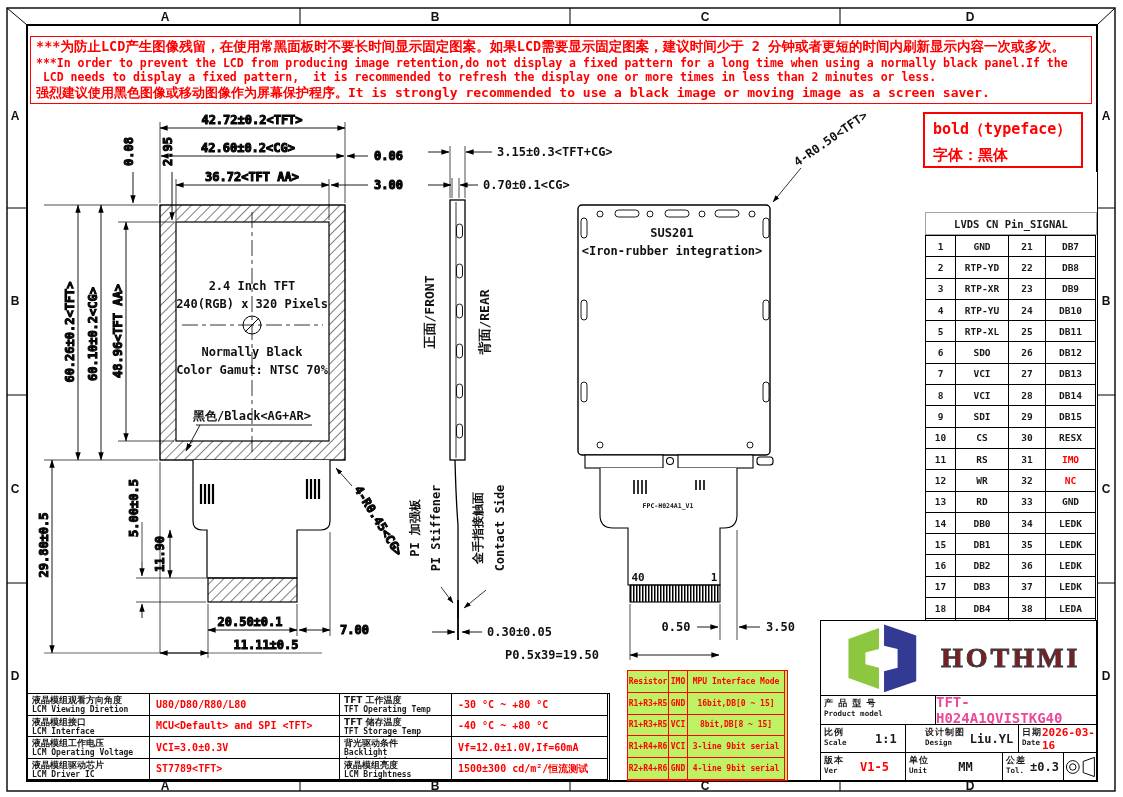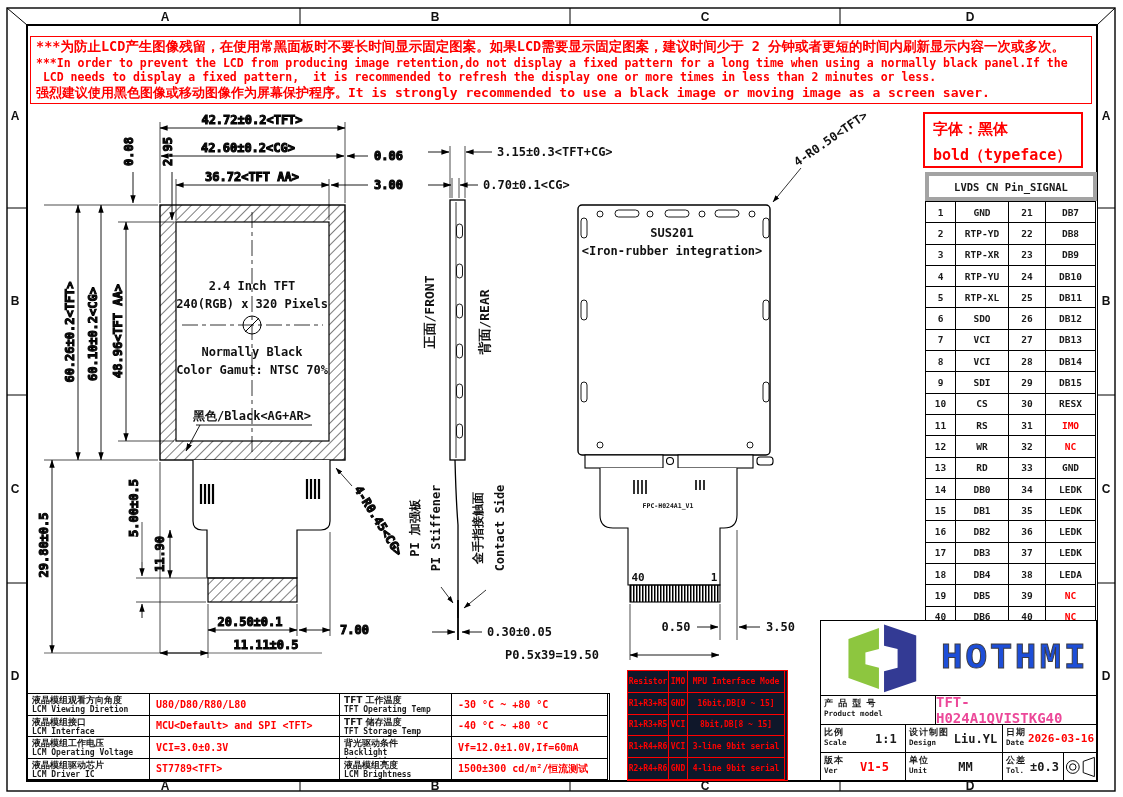--- a/index.html
+++ b/index.html
@@ -20,48 +20,48 @@
   .w-cn{font-size:13.5px;}
   .w-en{font-size:11.5px;}
   .w-mix{font-size:13px;}
 
   
   .typeface{position:absolute;left:923px;top:112px;width:160px;height:56px;border:2px solid #ff0000;
             color:#ff0000;font-weight:bold;font-size:15px;line-height:26px;padding:2px 8px;box-sizing:border-box;}
 
   
   .pin-table{position:absolute;left:925px;top:172px;width:172px;box-sizing:border-box;background:#fff;}
-  .pt-header{border:4px solid #a3a3a3;height:21px;display:flex;align-items:center;justify-content:center;
-             font-weight:bold;font-size:10.5px;}
+  .pt-header{border:1px solid #a3a3a3;height:21px;display:flex;align-items:center;justify-content:center;
+             font-weight:bold;font-size:10.5px;margin-top:40px;}
   .pt-grid{display:grid;grid-template-columns:30px 53px 37px 50px;grid-auto-rows:21.3px;
            border-left:1px solid #000;border-bottom:1px solid #000;}
   .ptc{border-right:1px solid #000;border-top:1px solid #000;display:flex;align-items:center;
        justify-content:center;font-size:9.5px;font-weight:bold;}
   .red{color:#ff0000;}
 
   
   .spec{position:absolute;left:27px;top:693px;width:583px;border:1.5px solid #000;box-sizing:border-box;}
   .spec-grid{display:grid;grid-template-columns:122px 190px 112px 156px;grid-auto-rows:21.5px;}
   .sc{border-right:1px solid #000;border-bottom:1px solid #000;overflow:hidden;box-sizing:border-box;}
   .lab{padding:1px 8px 0 4px;}
   .lab .cn{font-size:9px;font-weight:bold;line-height:10px;font-family:"DejaVu Sans",sans-serif;}
   .lab .en{font-size:8px;font-weight:bold;line-height:9px;}
   .val{color:#ff0000;font-size:10px;font-weight:bold;display:flex;align-items:center;padding-left:6px;}
 
   
-  .res{position:absolute;left:627px;top:670px;width:161px;border:1.5px solid #ff0000;box-sizing:border-box;background:#0f172a;}
+  .res{position:absolute;left:627px;top:670px;width:161px;border:1.5px solid #ff0000;box-sizing:border-box;background:#bef264;}
   .res-grid{display:grid;grid-template-columns:41px 19px 97px;grid-auto-rows:21.8px;}
   .rc{border-right:1px solid #ff0000;border-bottom:1px solid #ff0000;color:#ff0000;font-size:8px;
       font-weight:bold;display:flex;align-items:center;justify-content:center;overflow:hidden;white-space:nowrap;}
 
   
   .tb{position:absolute;left:820px;top:620px;width:277px;height:161px;border:1.5px solid #000;box-sizing:border-box;background:#fff;}
   .tb-logo{height:75px;border-bottom:1px solid #000;display:flex;align-items:center;box-sizing:border-box;}
-  .logo-word{font-family:Liberation Mono, monospace;font-weight:bold;font-size:36px;letter-spacing:3px;
-             color:#1d4ed8;-webkit-text-stroke:1px #3c3c44;}
+  .logo-word{font-family:Liberation Serif, serif;font-weight:bold;font-size:28px;letter-spacing:3px;
+             color:#7f1d1d;-webkit-text-stroke:1px #3c3c44;}
   .tb-row{display:flex;border-bottom:1px solid #000;box-sizing:border-box;}
   .tb-cell{display:flex;border-right:1px solid #000;box-sizing:border-box;overflow:hidden;}
   .tb-cell:last-child{border-right:none;}
   .tb-lab{padding:2px 0 0 3px;flex:none;}
   .tb-lab .cn{font-size:9px;font-weight:bold;line-height:11px;font-family:"DejaVu Sans",sans-serif;letter-spacing:1px;}
   .tb-lab .en{font-size:7.5px;font-weight:bold;line-height:9px;}
   .tb-val{display:flex;align-items:center;justify-content:center;flex:1;font-weight:bold;font-size:12px;}
   .pm-val{font-size:14px;color:#ec4899;justify-content:center;}
 </style>
 </head>
@@ -314,22 +314,22 @@
   </svg>
 
   <div class="warning">
     <div class="w-cn">***为防止LCD产生图像残留，在使用常黑面板时不要长时间显示固定图案。如果LCD需要显示固定图案，建议时间少于 2 分钟或者更短的时间内刷新显示内容一次或多次。</div>
     <div class="w-en">***In order to prevent the LCD from producing image retention,do not display a fixed pattern for a long time when using a normally black panel.If the</div>
     <div class="w-en"> LCD needs to display a fixed pattern,  it is recommended to refresh the display one or more times in less than 2 minutes or less.</div>
     <div class="w-mix">强烈建议使用黑色图像或移动图像作为屏幕保护程序。It is strongly recommended to use a black image or moving image as a screen saver.</div>
   </div>
 
   <div class="typeface">
+    <div>bold（typeface）</div>
     <div>字体：黑体</div>
-    <div>bold（typeface）</div>
   </div>
 
   <div class="pin-table">
     <div class="pt-header">LVDS CN Pin_SIGNAL</div>
     <div class="pt-grid">
       <div class="ptc">1</div>
         <div class="ptc">GND</div>
         <div class="ptc">21</div>
         <div class="ptc">DB7</div>
       <div class="ptc">2</div>
@@ -496,21 +496,21 @@
       </div>
     </div>
     <div class="tb-row" style="height:28px;">
       <div class="tb-cell" style="width:85px;gap:20px;">
         <div class="tb-lab">
             <div class="cn">比例</div>
             <div class="en">Scale</div>
           </div>
         <div class="tb-val">1:1</div>
       </div>
-      <div class="tb-cell" style="width:97px;">
+      <div class="tb-cell" style="width:97px;margin-left:16px;">
         <div class="tb-lab">
             <div class="cn">设计制图</div>
             <div class="en">Design</div>
           </div>
         <div class="tb-val">Liu.YL</div>
       </div>
       <div class="tb-cell" style="flex:1;">
         <div class="tb-lab">
             <div class="cn">日期</div>
             <div class="en">Date</div>

